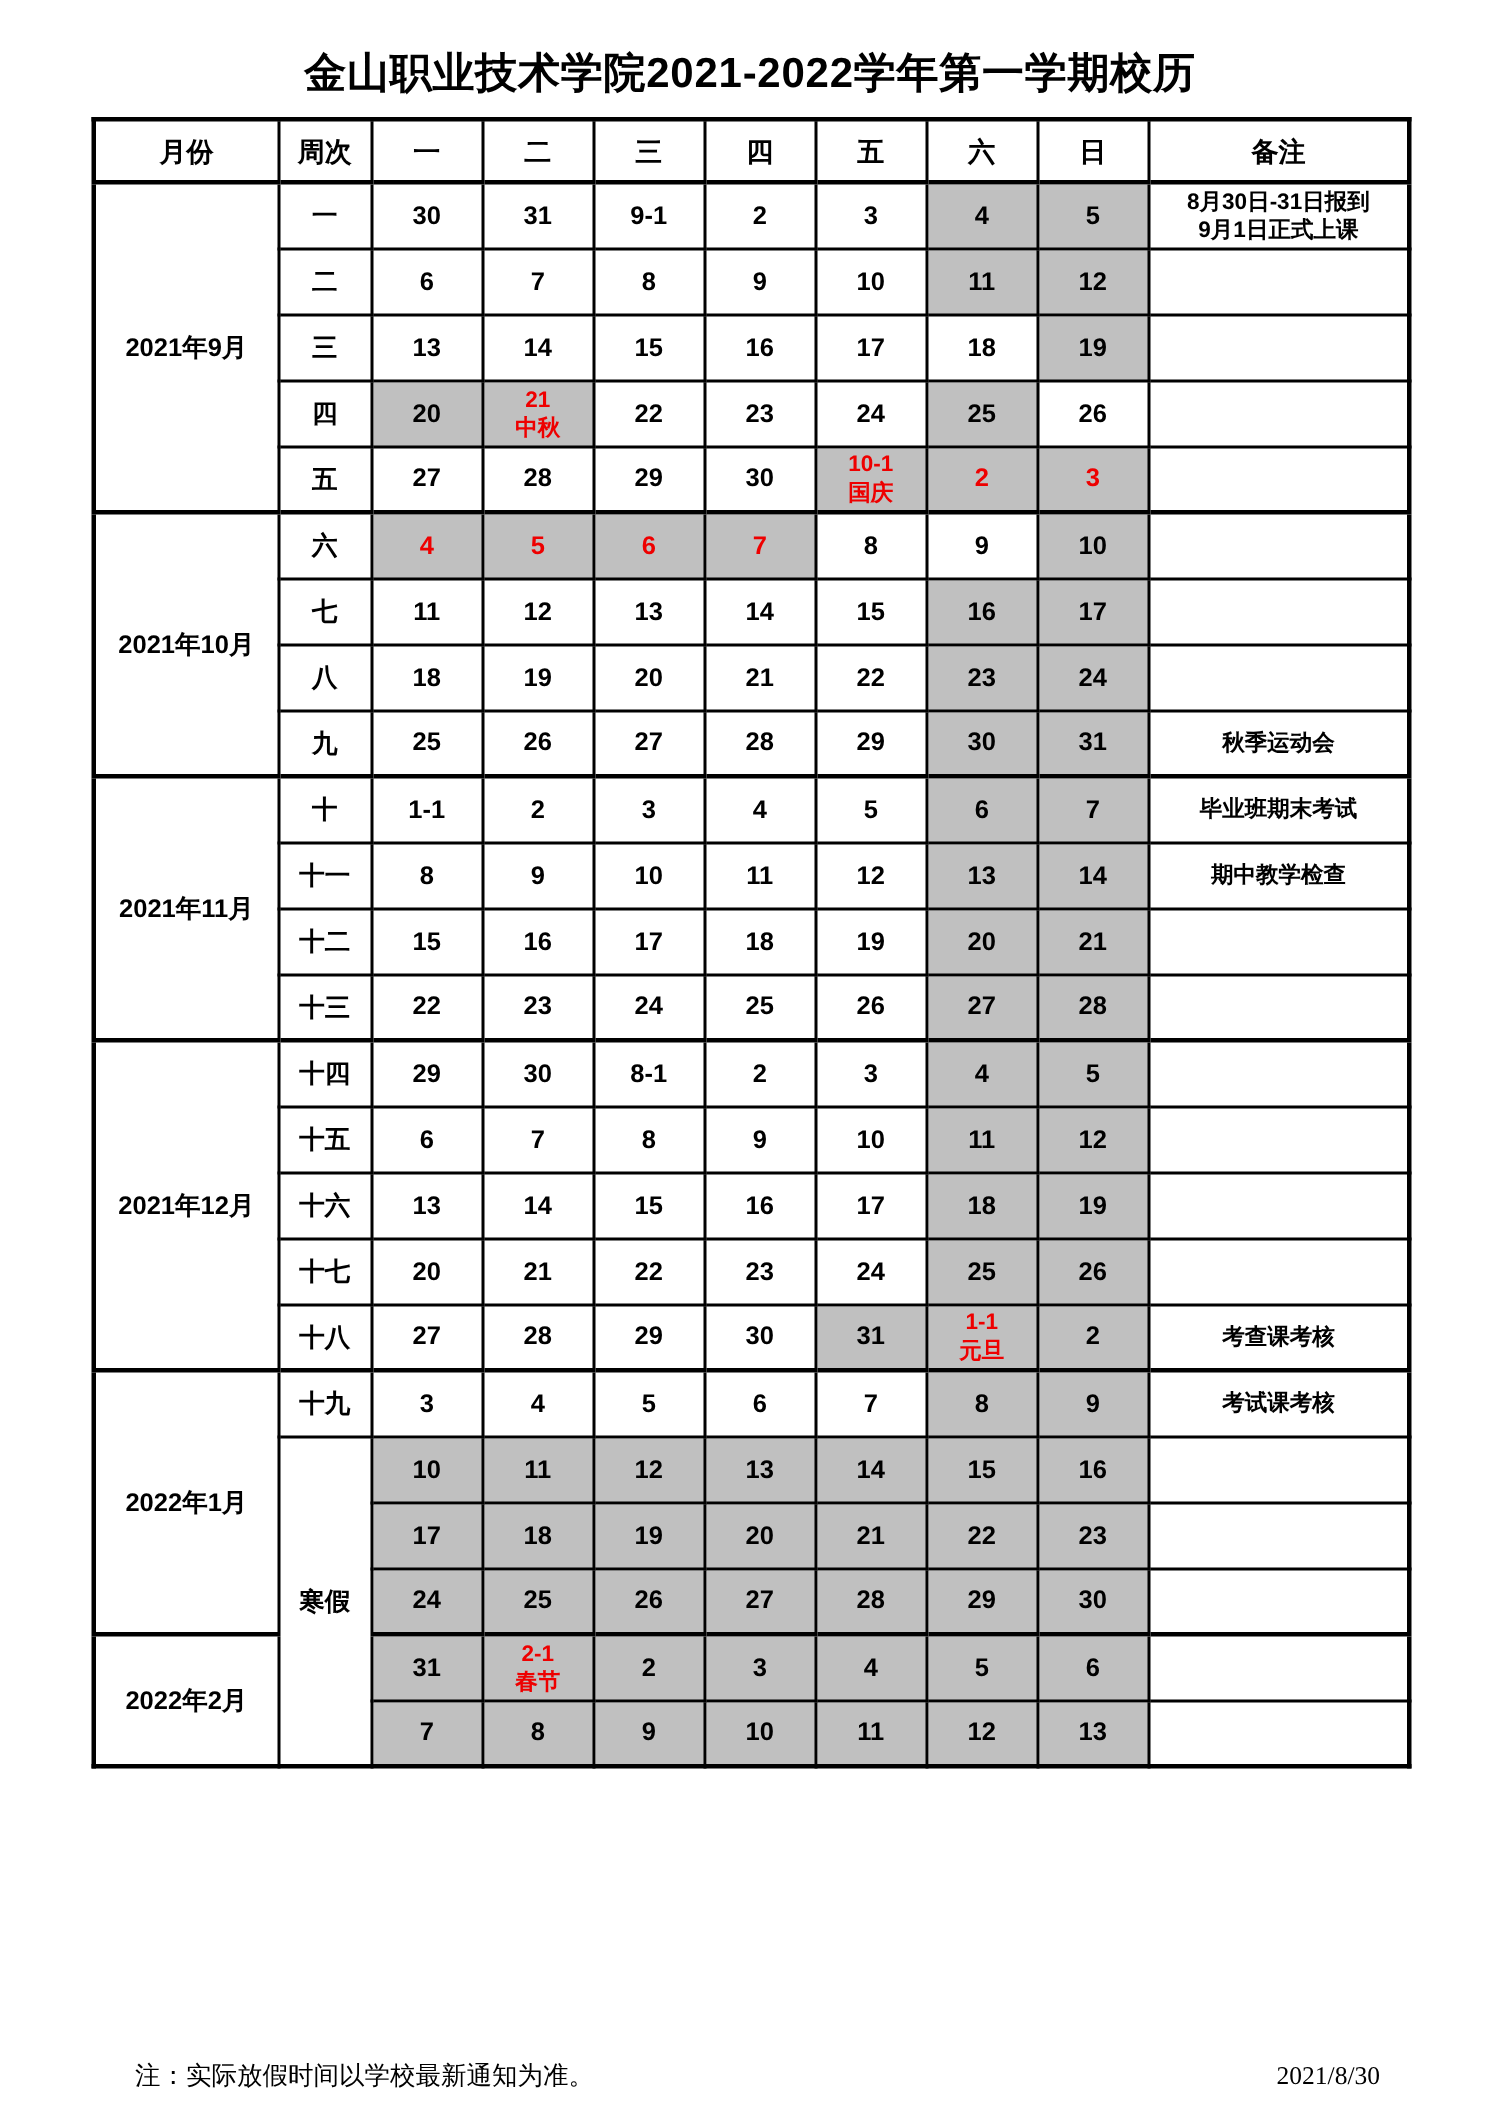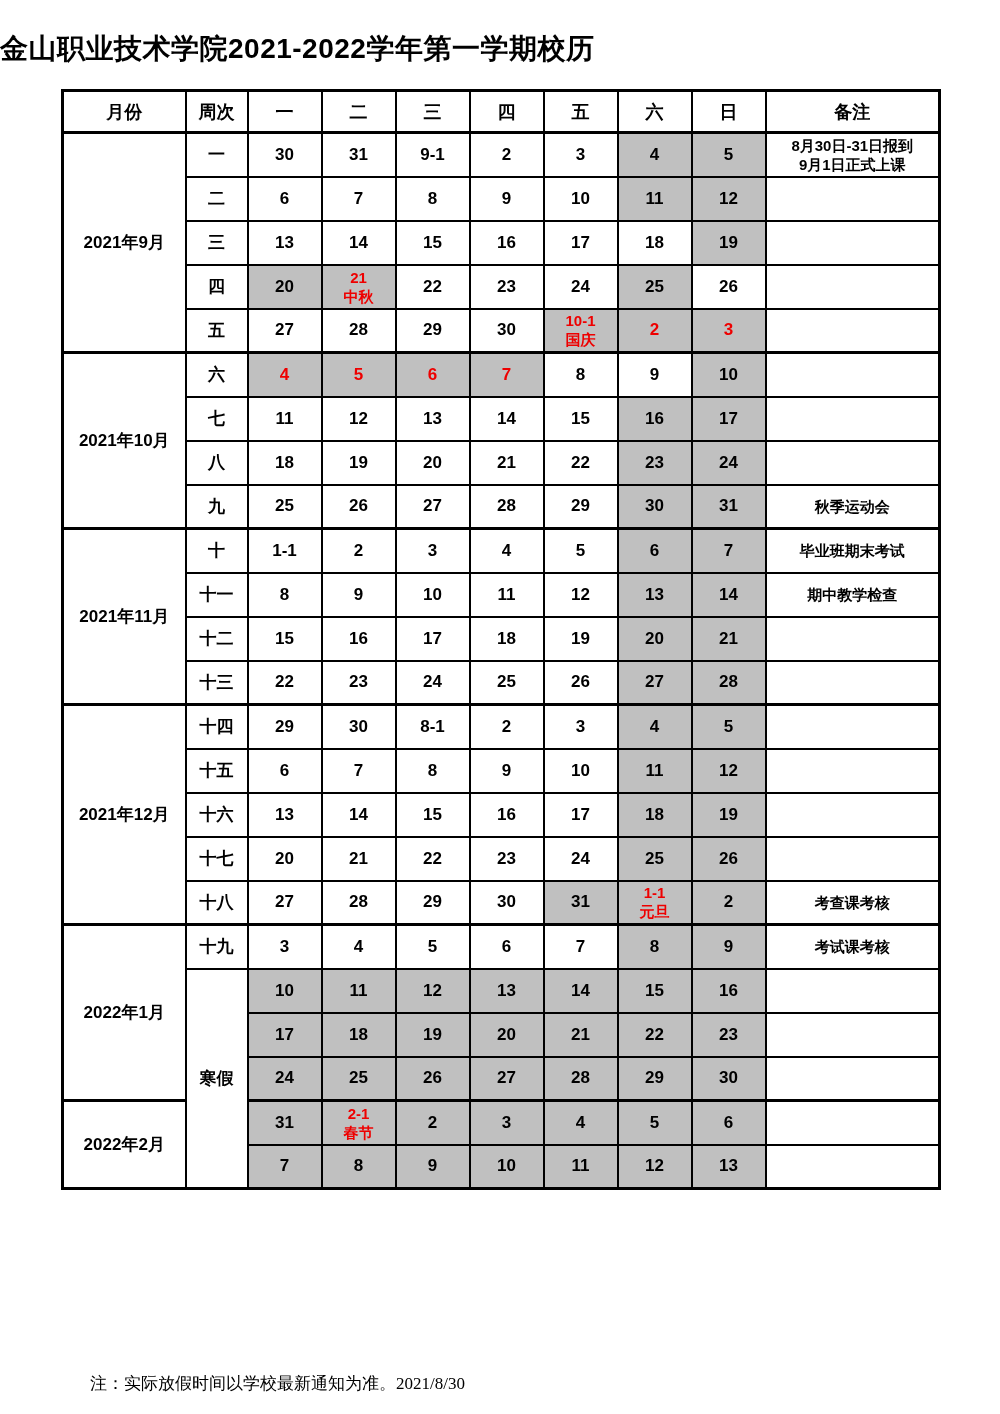--- a/index.html
+++ b/index.html
@@ -8,31 +8,31 @@
     background: #ffffff;
     width: 1000px;
     height: 1414px;
     position: relative;
     font-family: "Liberation Sans", "DejaVu Sans", sans-serif;
     color: #000000;
   }
   .page-title {
     margin: 0;
     padding-top: 32px;
-    text-align: left;
+    text-align: center;
     font-size: 28px;
     font-weight: bold;
     letter-spacing: 0.5px;
     line-height: 34px;
   }
   table.calendar {
     border-collapse: collapse;
     table-layout: fixed;
     margin-left: 61px;
-    margin-top: 23px;
+    margin-top: 12px;
     width: 877px;
     border: 3px solid #000;
   }
   table.calendar th,
   table.calendar td {
     border: 2px solid #000;
     text-align: center;
     vertical-align: middle;
     padding: 0;
     overflow: hidden;
@@ -51,20 +51,21 @@
   td.note-cell  { font-weight: bold; font-size: 15px; line-height: 19px; }
   td.shaded { background: #c0c0c0; }
   td.red { color: #ee0000; }
   .cell-line { font-size: 15px; line-height: 19px; font-weight: bold; }
   .footer {
     position: absolute;
     top: 1372px;
     left: 90px;
     right: 80px;
     display: flex;
+    justify-content: space-between;
     align-items: baseline;
     font-family: "Liberation Serif", "DejaVu Serif", serif;
     font-size: 17px;
     color: #000;
   }
 </style>
 </head>
 <body>
 
 <h1 class="page-title">金山职业技术学院2021-2022学年第一学期校历</h1>

